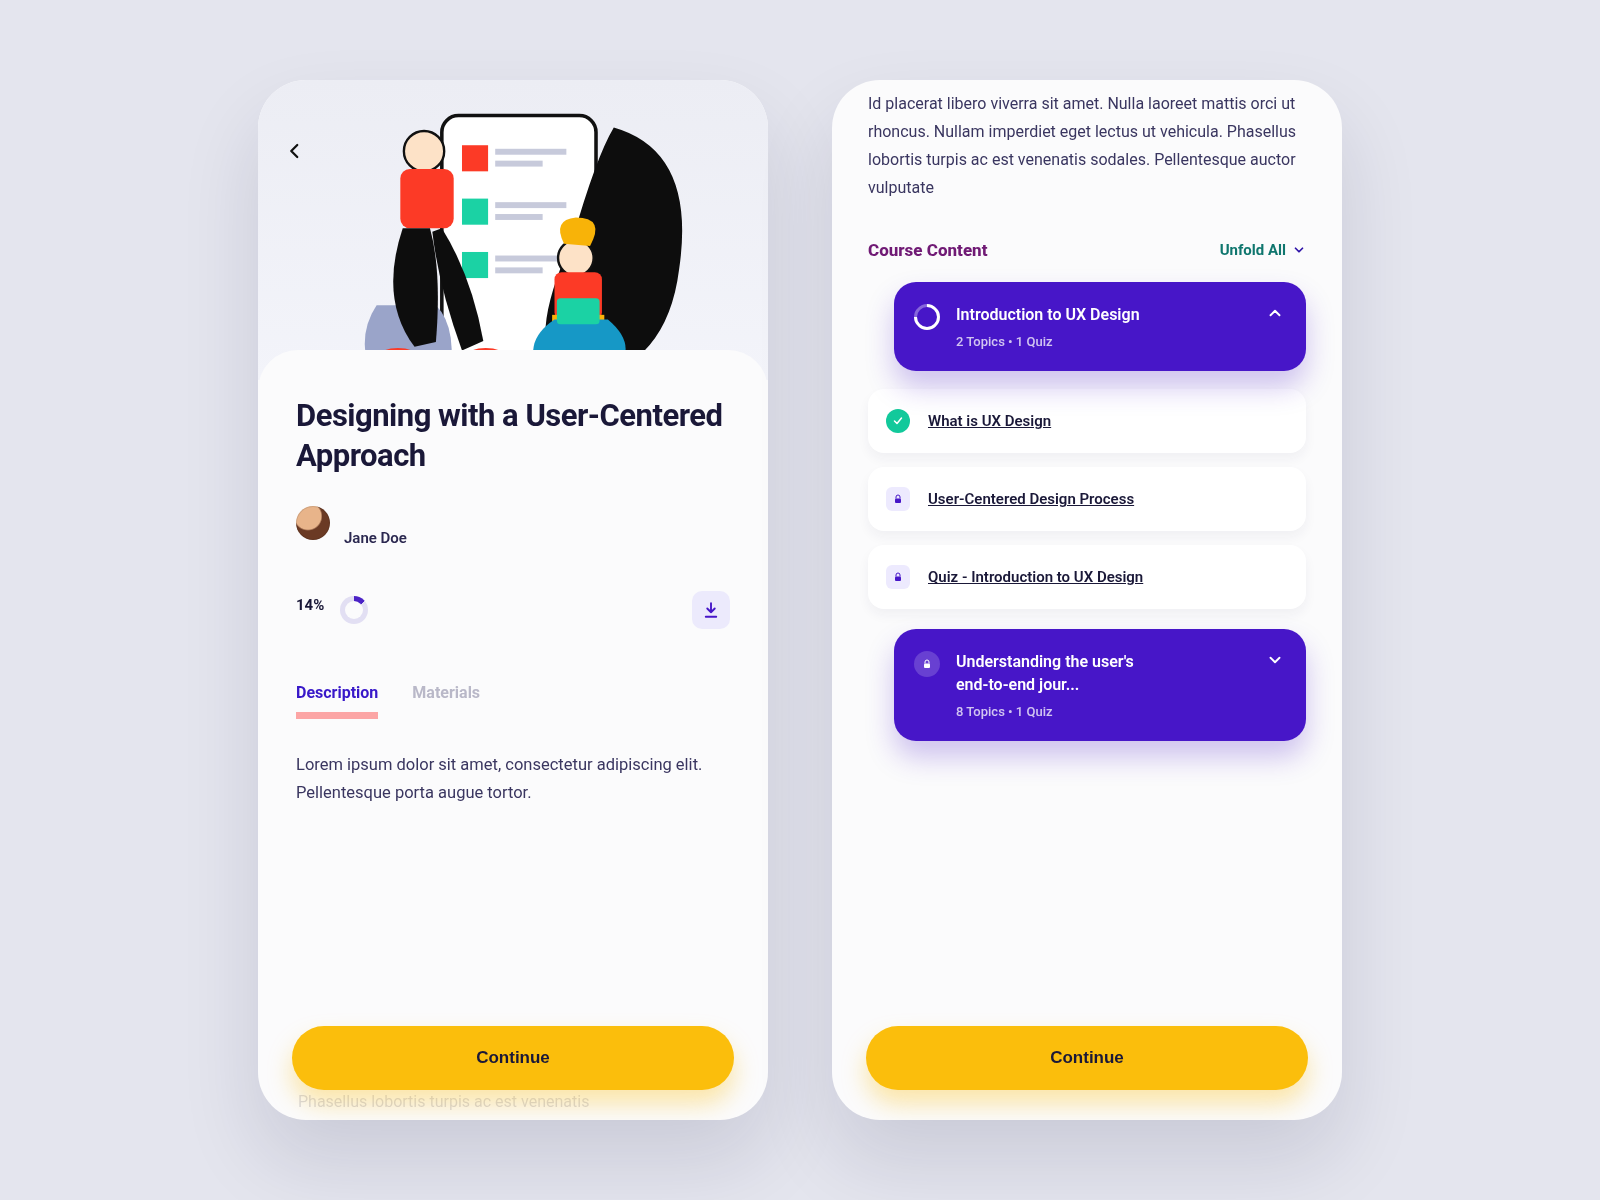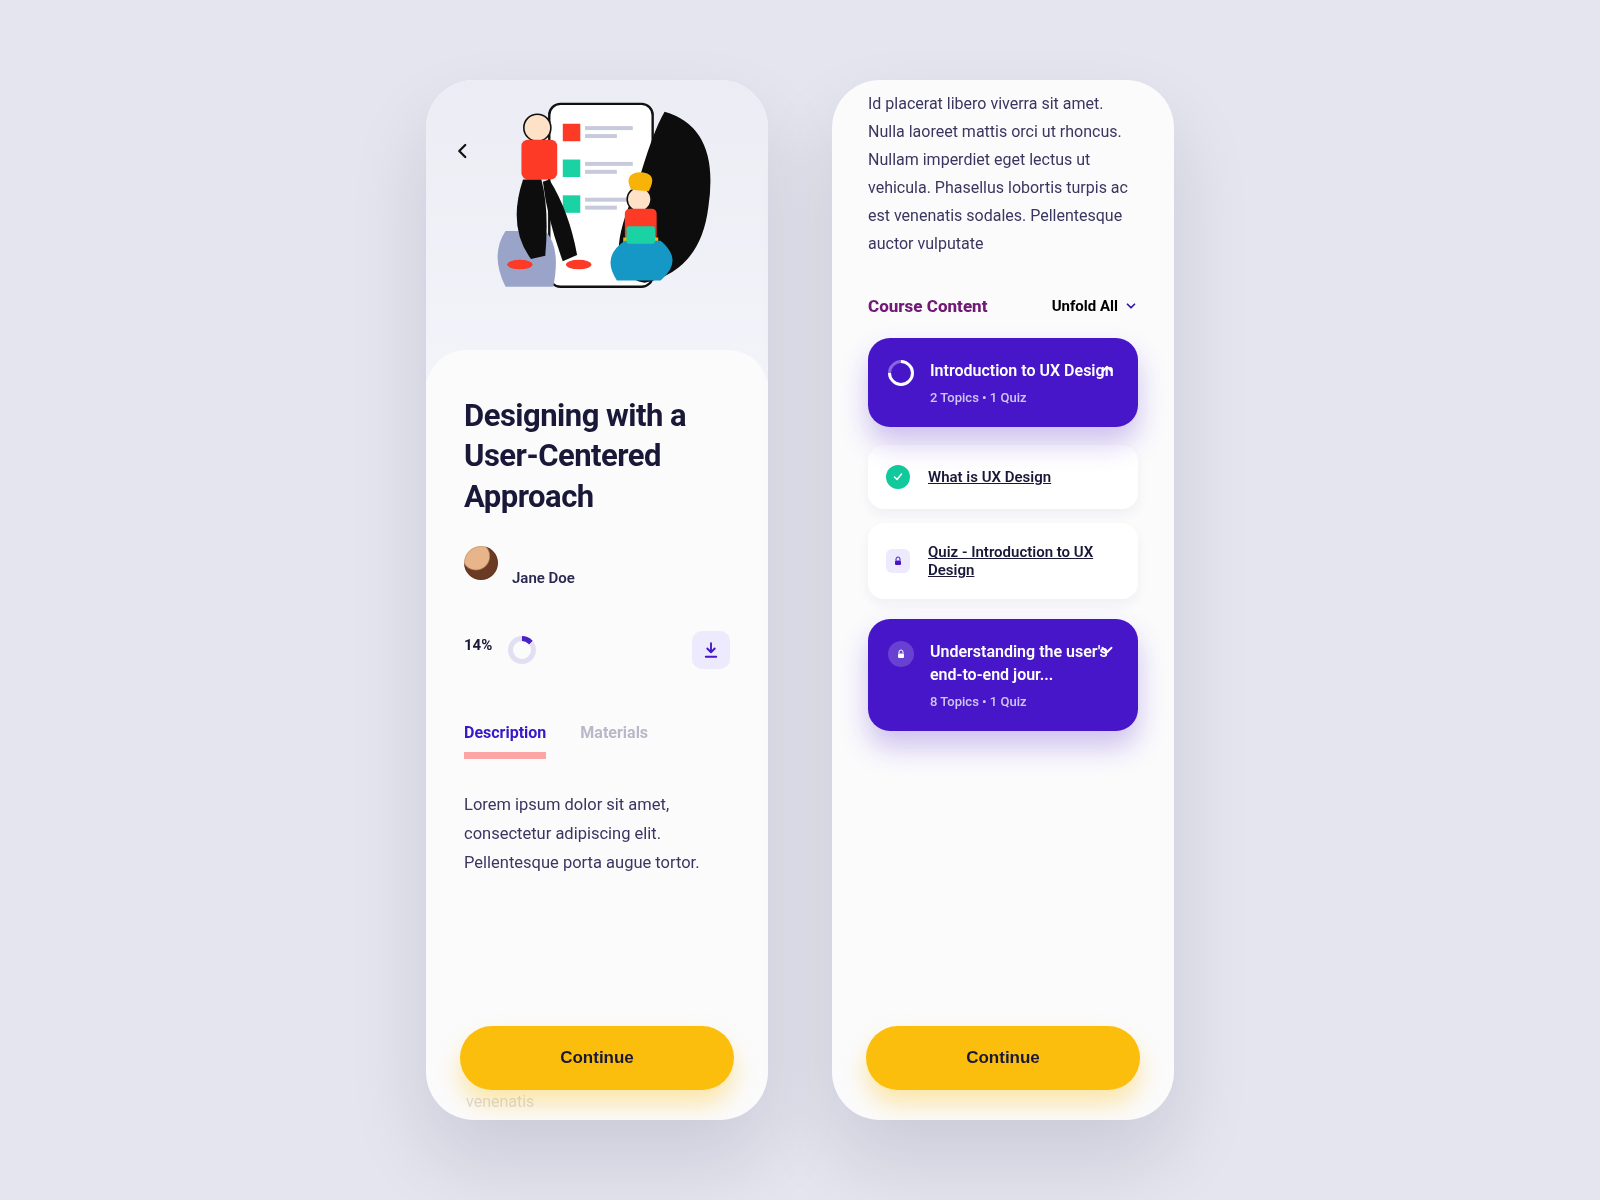--- a/index.html
+++ b/index.html
@@ -4,21 +4,21 @@
 <style>
   * { box-sizing: border-box; margin: 0; padding: 0; }
   body {
     width: 1600px; height: 1200px;
     background: #e4e5ee;
     font-family: -apple-system, BlinkMacSystemFont, "Segoe UI", Roboto, sans-serif;
     display: flex; align-items: center; justify-content: center; gap: 64px;
     color: #1a1838;
   }
   .phone {
-    width: 342px; height: 1040px;
+    width: 510px; height: 1040px;
     background: #fbfbfc;
     border-radius: 48px;
     box-shadow: 0 40px 80px rgba(20,20,60,0.12);
     overflow: hidden;
     position: relative;
   }
   
   .hero {
     height: 300px; position: relative;
     background: linear-gradient(#ecedf4, #f3f4fa);
@@ -84,26 +84,26 @@
   .faded-text {
     position:absolute; left:40px; right:40px; bottom: 4px;
     font-size:16px; line-height:1.75; color: rgba(58,54,96,0.18);
     pointer-events:none;
   }
   
   .p2-body { padding: 10px 36px 0 36px; }
   .intro-para { font-size: 16px; line-height: 1.75; color: #3a3660; }
   .cc-head { margin-top: 38px; display:flex; align-items:center; justify-content:space-between; }
   .cc-title { font-size: 17px; font-weight: 800; color: #701a75; }
-  .unfold { font-size: 15px; font-weight: 700; color: #000000; display:flex; align-items:center; gap:6px; cursor:pointer; }
+  .unfold { font-size: 15px; font-weight: 700; color: #0f766e; display:flex; align-items:center; gap:6px; cursor:pointer; }
   .section-card {
     margin-top: 22px; background:#4716c8; color:#fff; border-radius: 22px;
     padding: 22px 22px 22px 20px; display:flex; align-items:flex-start; gap:16px;
     box-shadow: 0 16px 28px rgba(71,22,200,.25);
-    position:relative; cursor:pointer;
+    position:relative; cursor:pointer;margin-left:26px;
   }
   .section-ring {
     width:26px; height:26px; border-radius:50%; flex-shrink:0;
     border: 3px solid #ffffff; border-top-color: rgba(255,255,255,.35);
     transform: rotate(-45deg);
   }
   .section-lock {
     width:26px; height:26px; border-radius:50%; flex-shrink:0;
     background: rgba(255,255,255,.18); display:flex; align-items:center; justify-content:center;
   }
@@ -230,20 +230,29 @@
         </span>
         <span>What is UX Design</span>
       </div>
       <div class="topic-item">
         <span class="status-locked">
           <svg width="12" height="12" viewBox="0 0 24 24">
               <rect x="6" y="11" width="12" height="9" rx="2" fill="#4716c8"></rect>
               <path d="M8 11V8a4 4 0 018 0v3" stroke="#4716c8" stroke-width="2" fill="none"></path>
             </svg>
         </span>
+        <span>User-Centered Design Process</span>
+      </div>
+      <div class="topic-item">
+        <span class="status-locked">
+          <svg width="12" height="12" viewBox="0 0 24 24">
+              <rect x="6" y="11" width="12" height="9" rx="2" fill="#4716c8"></rect>
+              <path d="M8 11V8a4 4 0 018 0v3" stroke="#4716c8" stroke-width="2" fill="none"></path>
+            </svg>
+        </span>
         <span>Quiz - Introduction to UX Design</span>
       </div>
     </div>
 
     <div class="section-card" style="margin-top:20px">
       <span class="section-lock">
         <svg width="12" height="12" viewBox="0 0 24 24">
             <rect x="6" y="11" width="12" height="9" rx="2" fill="#fff"></rect>
             <path d="M8 11V8a4 4 0 018 0v3" stroke="#fff" stroke-width="2" fill="none"></path>
           </svg>

